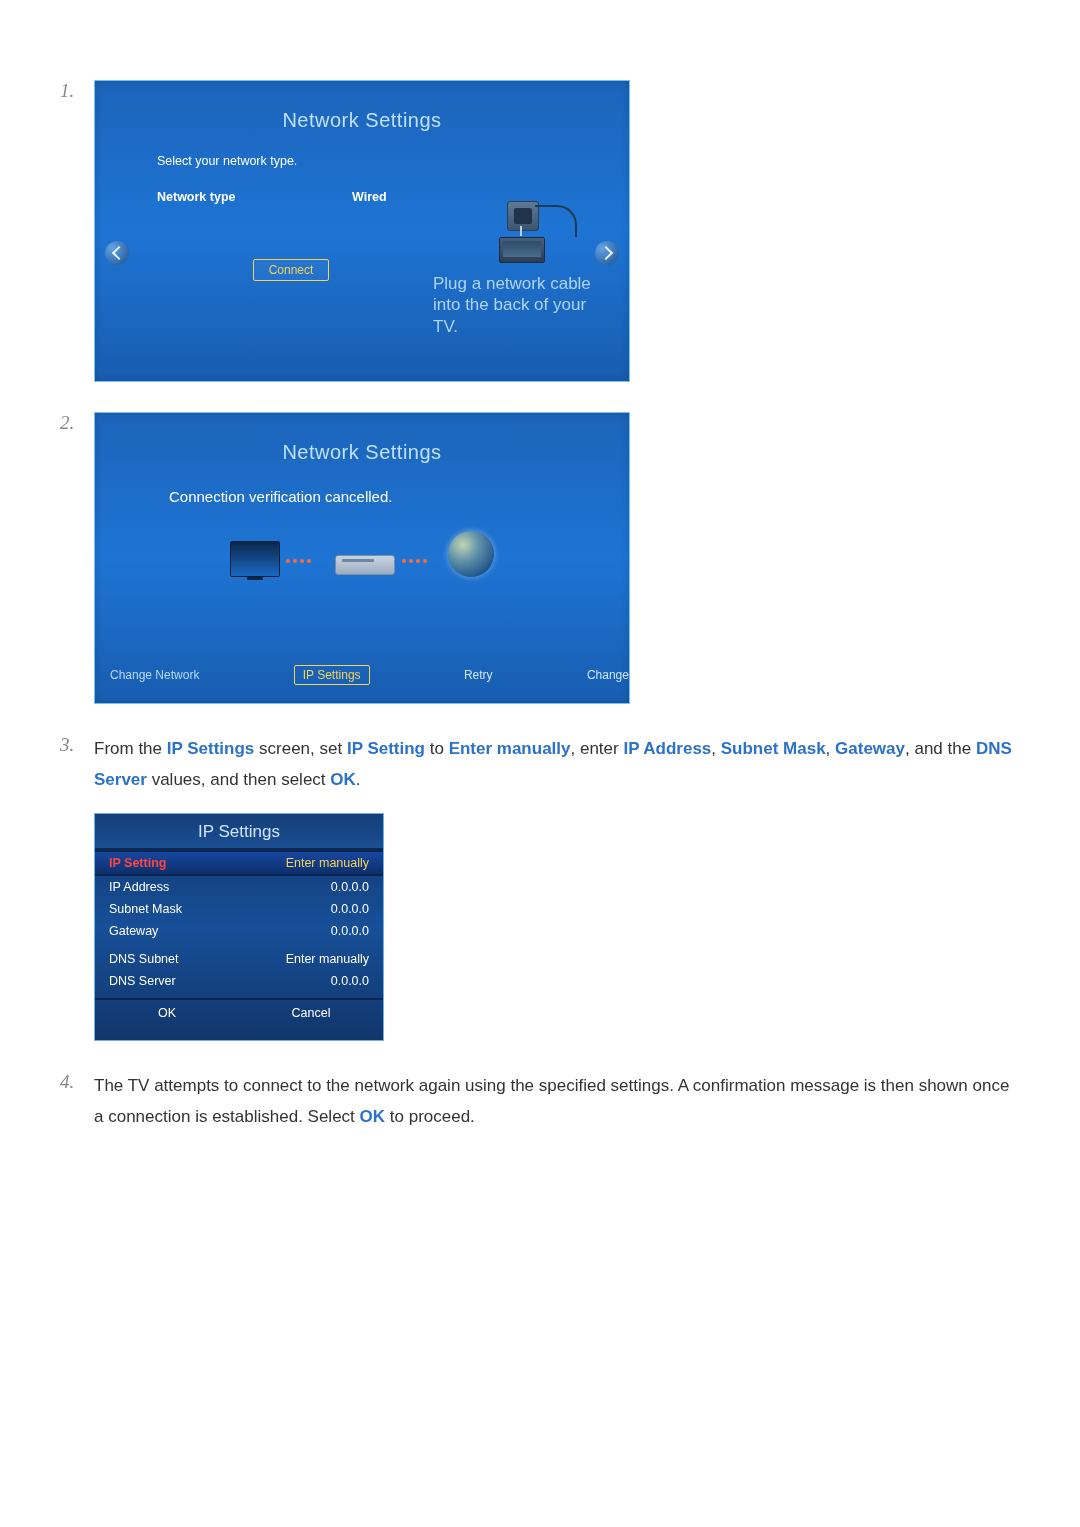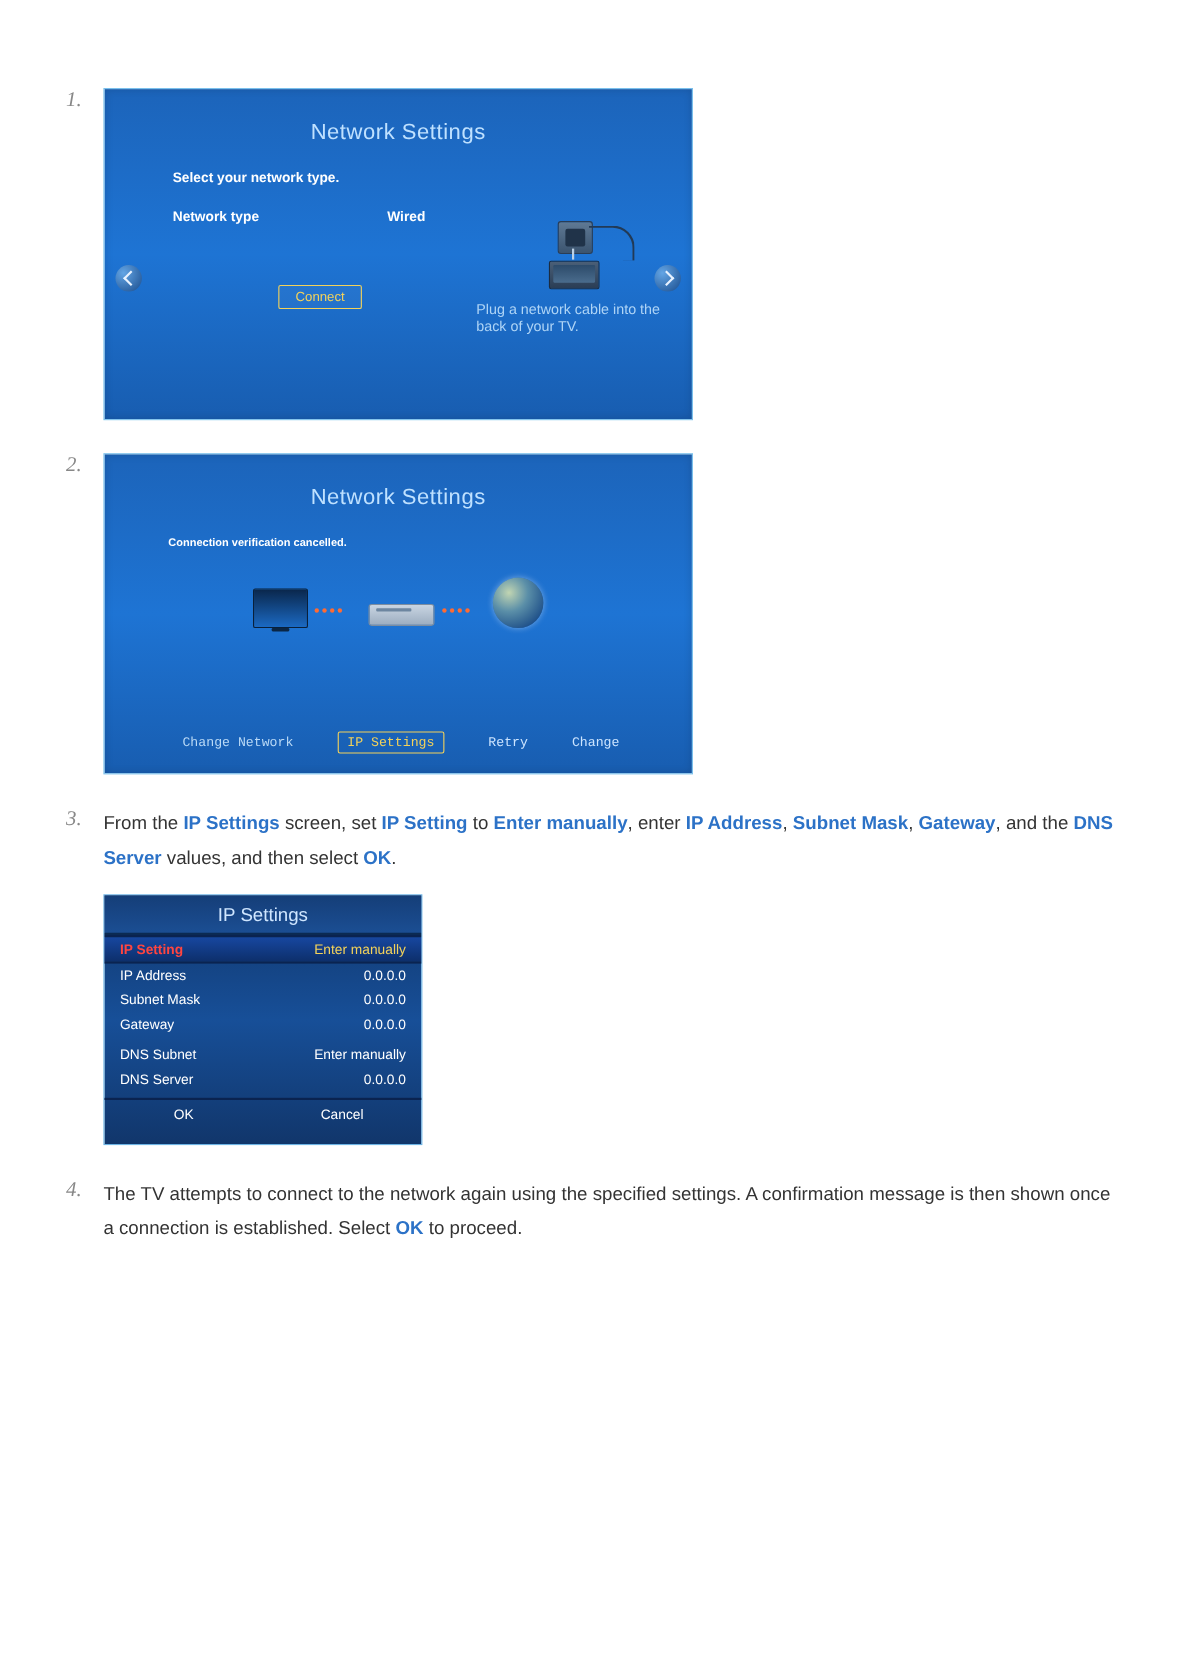--- a/index.html
+++ b/index.html
@@ -59,21 +59,21 @@
     color: #bfe1ff;
     font-size: 20px;
     padding: 28px 0 0 0;
     font-weight: 300;
     letter-spacing: .5px;
   }
   .p1-select {
     color: #fff;
     font-size: 12.5px;
     padding: 22px 0 0 62px;
-    font-weight: bold;
+    font-weight: normal;
   }
   .p1-row {
     display: flex;
     position: relative;
     margin: 20px 0 0 62px;
     height: 40px;
   }
   .p1-net-type {
     color: #fff;
     font-size: 12.5px;
@@ -105,21 +105,21 @@
     right: 54px;
     top: 120px;
     width: 90px;
     height: 68px;
   }
   .p1-plug {
     position: absolute;
     right: 26px;
     top: 192px;
     color: #aed4f6;
-    font-size: 13px;
+    font-size: 17px;
     width: 170px;
     line-height: 1.25;
     text-align: left;
   }
   .navcircle {
     position: absolute;
     top: 160px;
     width: 24px;
     height: 24px;
     border-radius: 50%;
@@ -190,23 +190,24 @@
     border-left:none; border-bottom:none;
     border-top-right-radius: 20px;
   }
   
   .panel2 {
     width: 534px;
     height: 290px;
   }
   .p2-sub {
     color: #fff;
-    font-size: 10px;
-    font-weight: bold;
+    font-size: 15px;
+    font-weight: normal;
     padding: 24px 0 0 58px;
+    margin-left: 16px;
   }
   .p2-diagram {
     position: relative;
     margin: 18px auto 0 auto;
     width: 264px;
     height: 68px;
   }
   .tvitem {
     position: absolute;
     left: 0; top: 18px;
@@ -254,25 +255,24 @@
   .dots span { width:4px; height:4px; background:#ff6b33; border-radius:50%; }
   .p2-stopped {
     color:#fff;
     font-size:12.5px;
     font-weight:bold;
     padding: 40px 0 0 58px;
   }
   .p2-btnrow {
     position:absolute;
     bottom:18px;
-    left:5px; right:0;
+    left:15px; right:0;
     display:flex;
-    justify-content:center;
+    justify-content:space-between;
     gap:40px;
-    font-family:Liberation Mono, monospace;
   }
   .p2-btn {
     font-size:12px;
     color:#cde5ff;
     text-align:center;
   }
   .p2-btn.highlight {
     border:1px solid #f3d25a;
     color:#f3d25a;
     padding:2px 8px;

